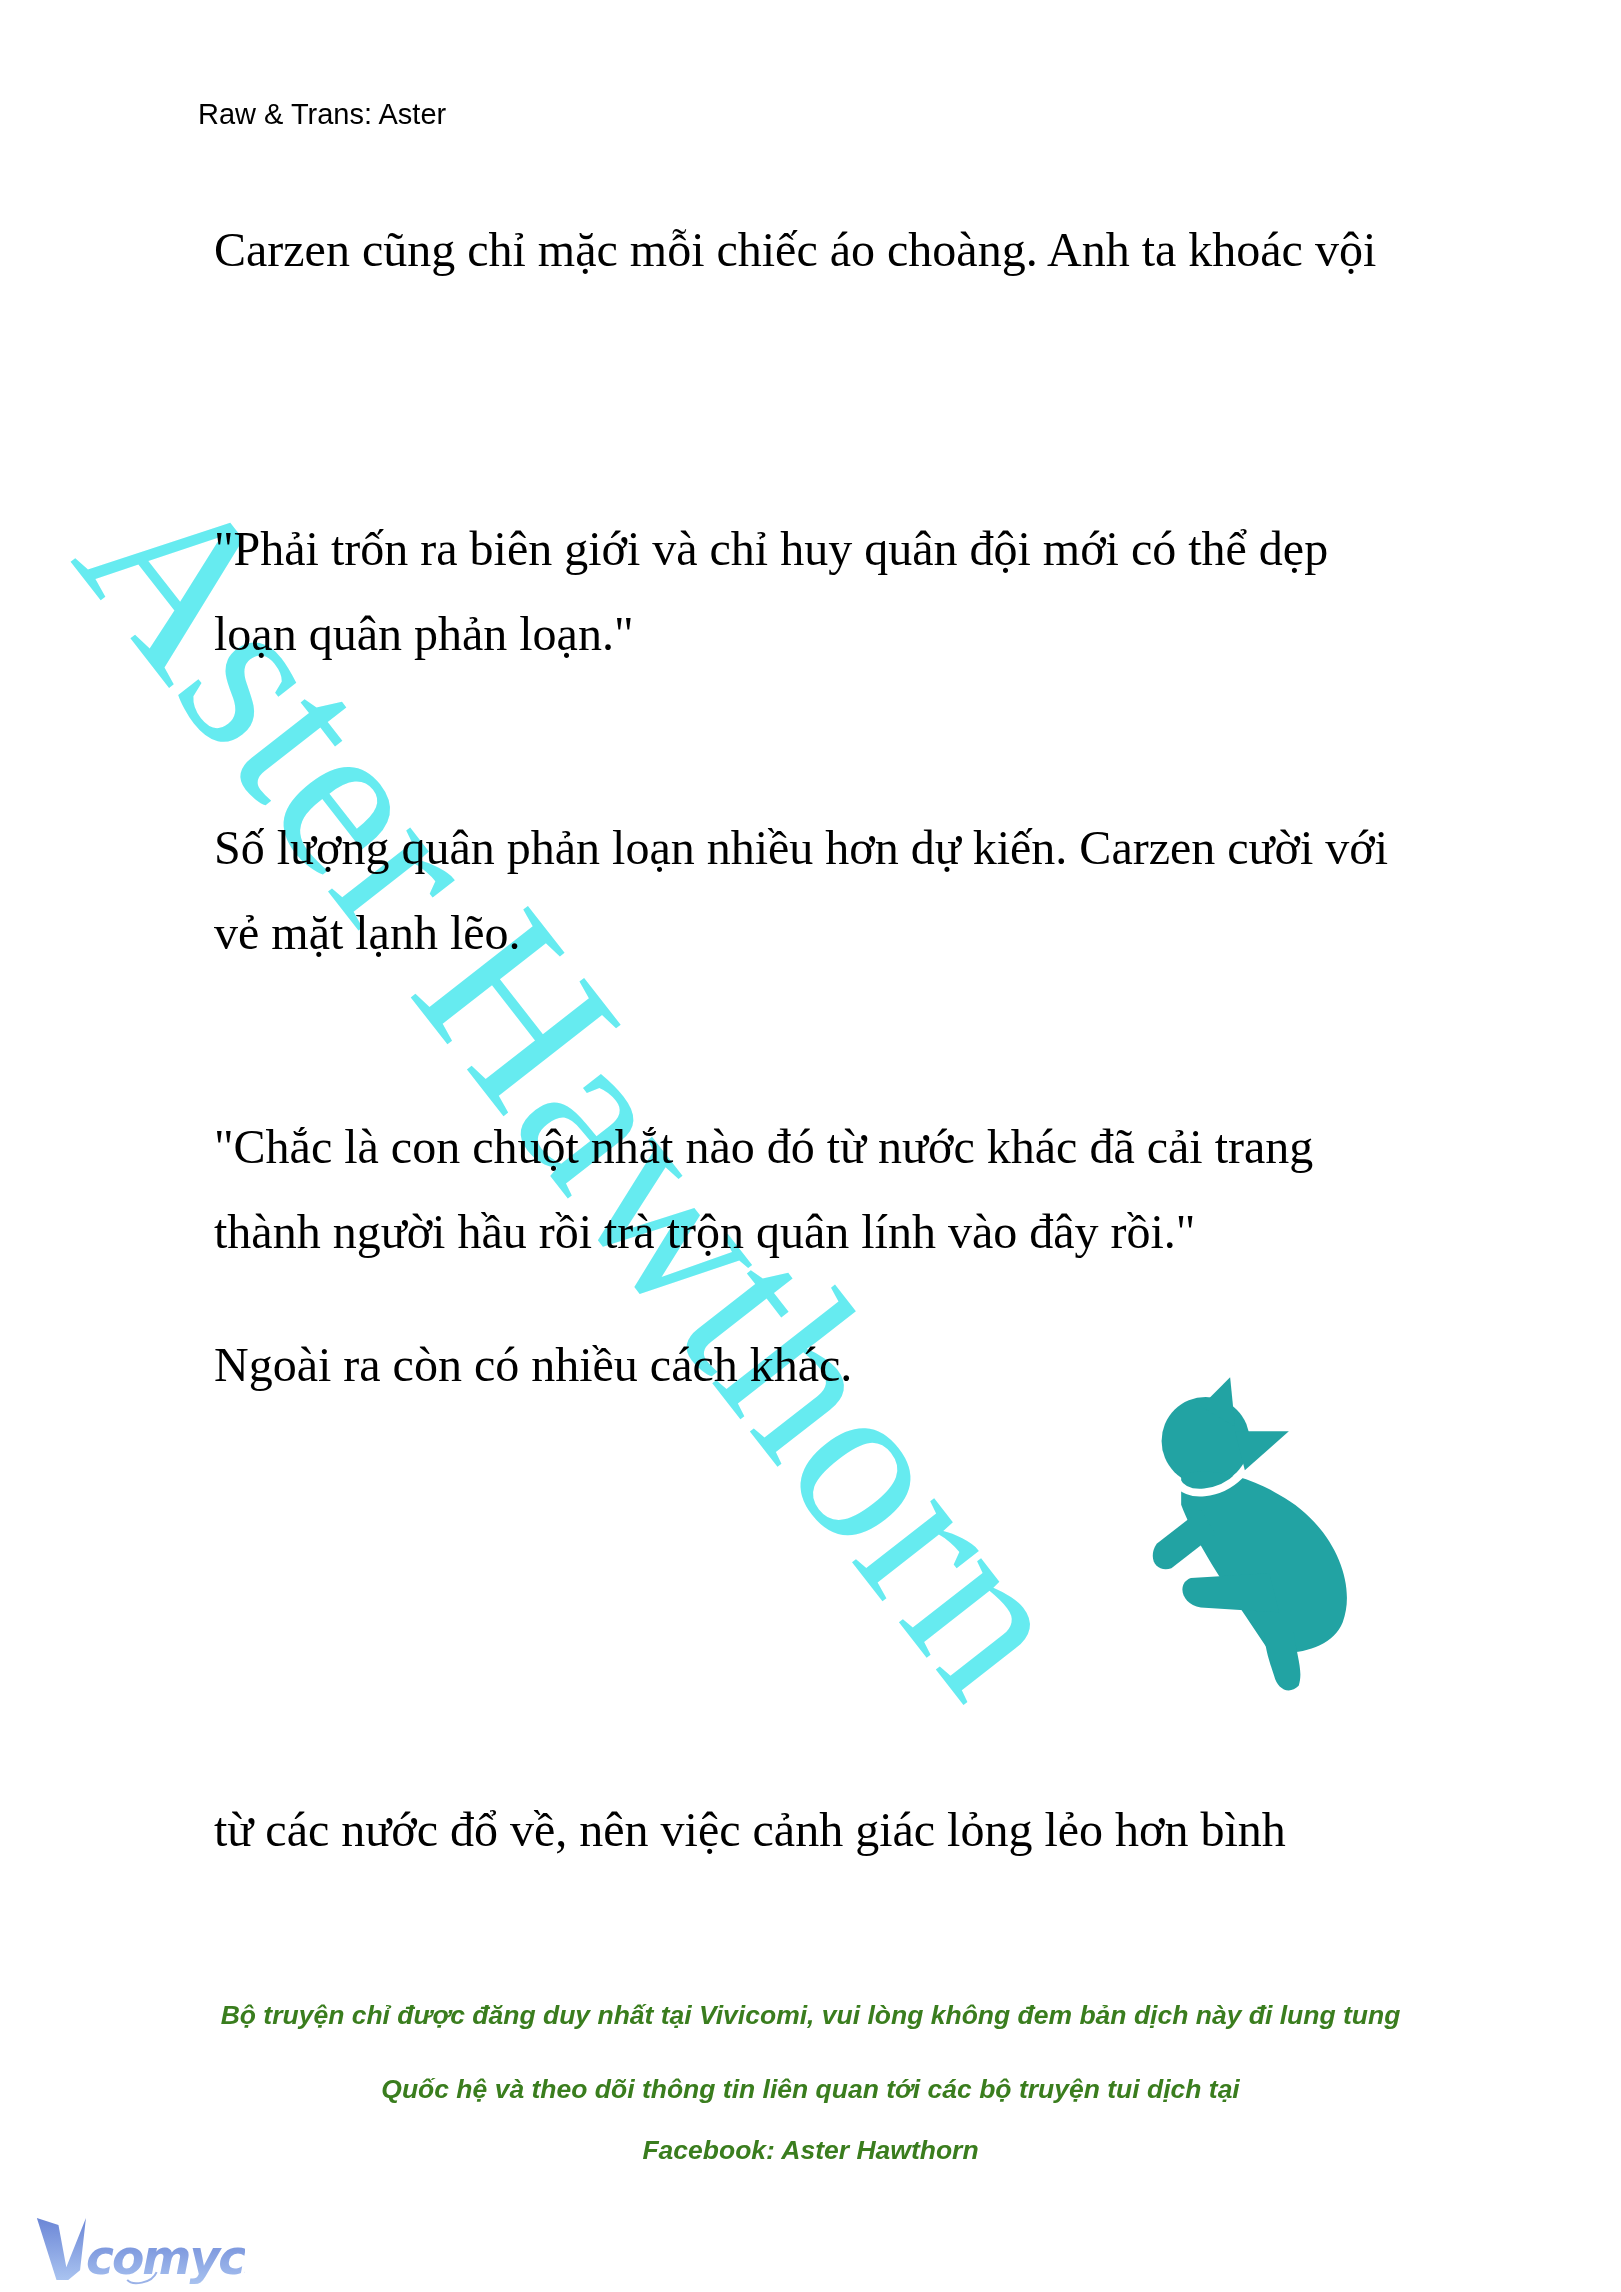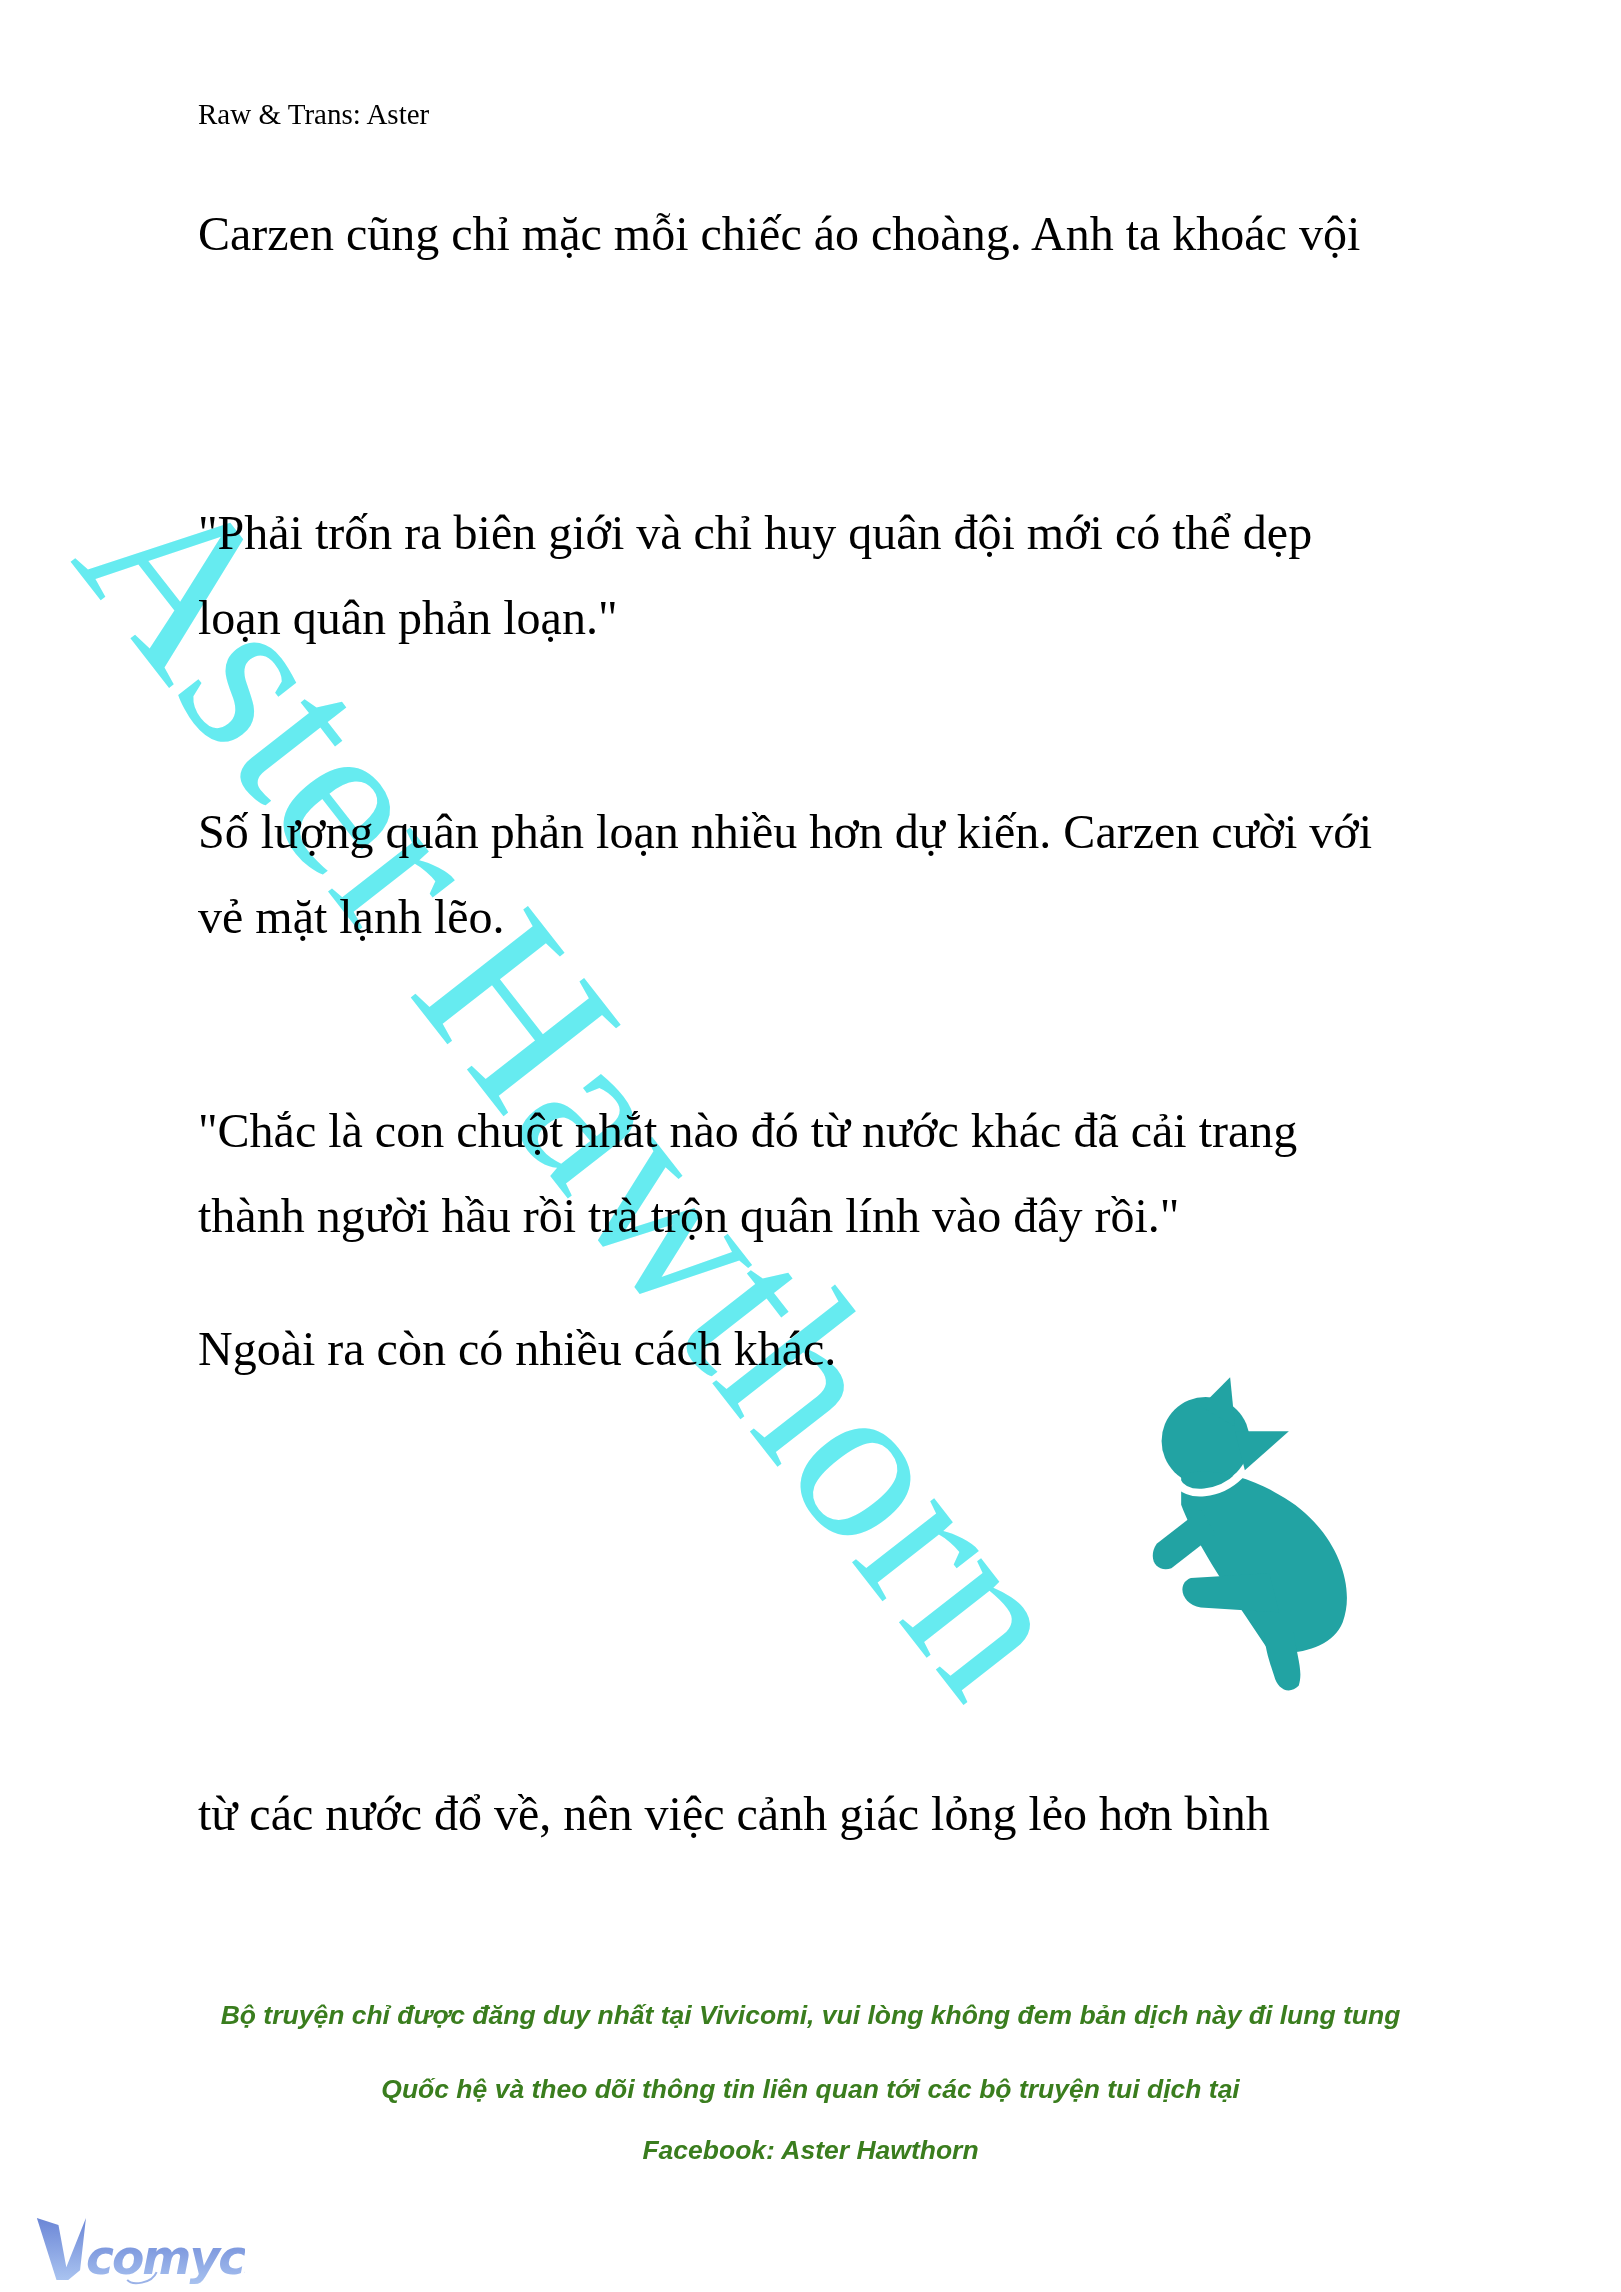--- a/index.html
+++ b/index.html
@@ -1,24 +1,24 @@
 <!DOCTYPE html>
 <html><head>
   <meta charset="utf-8">
   <style>
     html, body { margin: 0; padding: 0; background: #ffffff; }
     body { width: 1621px; height: 2293px; position: relative; overflow: hidden; }
     .header {
       position: absolute; left: 198px; top: 98px;
-      font-family: Liberation Serif, serif; font-size: 29px; color: #000;
+      font-family: Liberation Sans, sans-serif; font-size: 29px; color: #000;
     }
     .body-text {
       position: absolute; left: 198px; width: 1274px;
       font-family: "Liberation Serif", serif; font-size: 48px; color: #000;
-      line-height: 85px; margin: 0;
+      line-height: 85px; margin: 16px;
     }
     .watermark {
       position: absolute; left: 196px; top: 461px;
       font-family: "Liberation Serif", serif; font-size: 227px;
       color: #5EEAF0; white-space: nowrap;
       transform-origin: 0 0; transform: rotate(52deg) translateY(-29px);
       line-height: 1; z-index: 2; opacity: 0.95;
     }
     .cat { position: absolute; left: 1142px; top: 1377px; width: 235px; height: 314px; z-index: 3; }
     .text-layer { position: relative; z-index: 4; }

